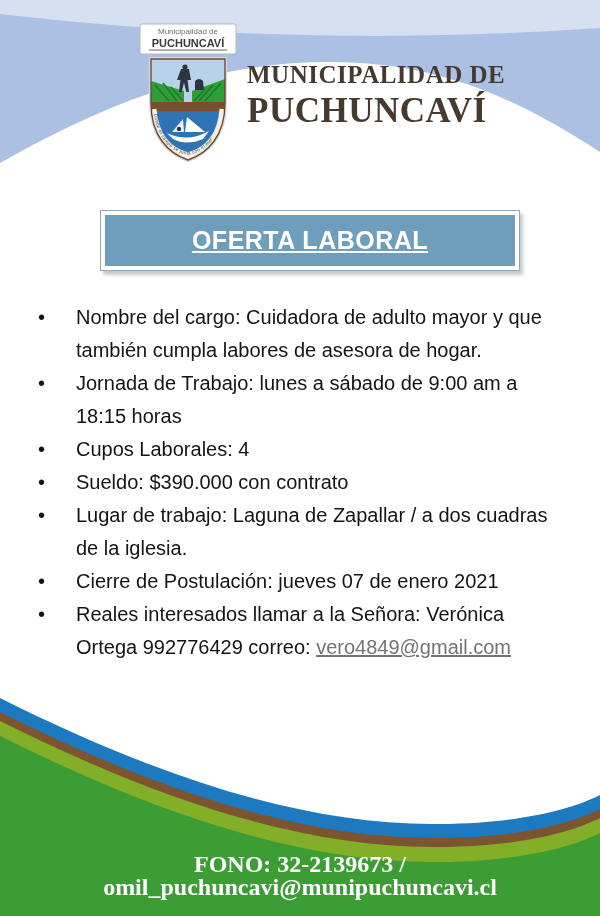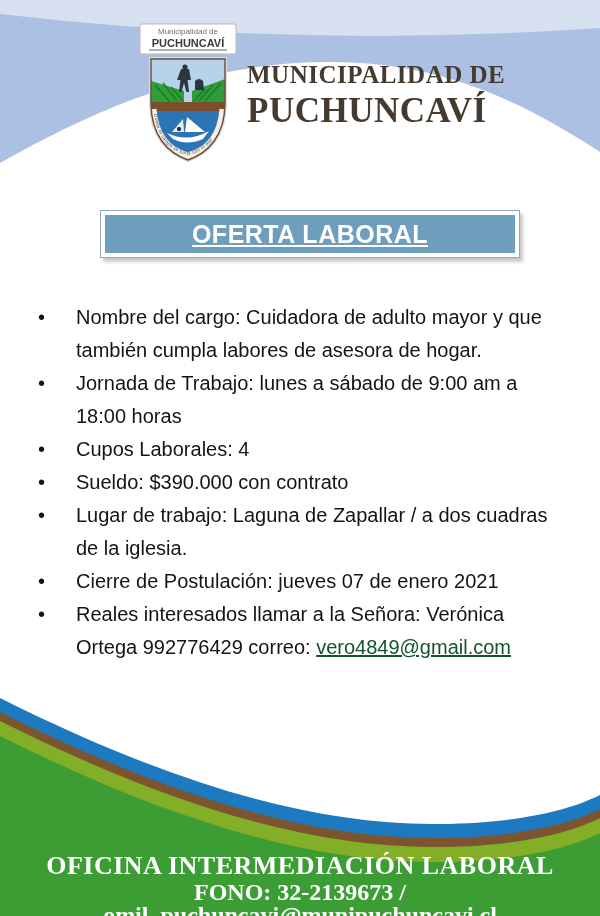--- a/index.html
+++ b/index.html
@@ -17,21 +17,21 @@
   .org-title {
     position:absolute; left:247px; top:62px;
     font-family:"Liberation Serif", serif; font-weight:bold;
     color:#463a2e; line-height:1;
   }
   .org-line1 { font-size:25px; letter-spacing:0.5px; }
   .org-line2 { font-size:35px; letter-spacing:0.5px; margin-top:6px; }
 
   
   .banner-outer {
-    position:absolute; left:100px; top:210px; width:420px; height:48px;
+    position:absolute; left:100px; top:210px; width:420px; height:61px;
     background:#ffffff; border:1px solid #91a6b8; box-sizing:border-box;
     padding:4px; box-shadow:3px 4px 3px rgba(130,140,150,0.45);
   }
   .banner-inner {
     width:100%; height:100%; background:#6f9dbc;
     display:flex; align-items:center; justify-content:center;
   }
   .banner-inner span {
     color:#ffffff; font-size:25px; font-weight:bold;
     text-decoration:underline; letter-spacing:0.5px;
@@ -39,21 +39,21 @@
 
   
   .job-list {
     position:absolute; left:38px; top:301px; width:514px;
     list-style:none; margin:0; padding:0;
     font-size:20px; line-height:33px; color:#141414;
   }
   .job-item { display:flex; }
   .bullet { flex:none; width:17px; }
   .item-text { flex:1;margin-left:21px; }
-  a.email-link { color:#14532d; text-decoration:underline; cursor:pointer; }
+  a.email-link { color:#737373; text-decoration:underline; cursor:pointer; }
 
   
   .footer-bg { position:absolute; left:0; top:690px; width:600px; height:226px; }
   .footer-text {
     position:absolute; left:0; top:852px; width:600px;
     text-align:center; color:#ffffff;
     font-family:"Liberation Serif", serif; font-weight:bold;
   }
   .footer-office { font-size:26px; line-height:28px; letter-spacing:0.5px; }
   .footer-contact { font-size:24px; line-height:23px; margin-top:1px; }
@@ -128,21 +128,21 @@
     </div>
   </div>
 
   <ul class="job-list">
     <li class="job-item">
       <span class="bullet">•</span>
       <span class="item-text">Nombre del cargo: Cuidadora de adulto mayor y que también cumpla labores de asesora de hogar.</span>
     </li>
     <li class="job-item">
       <span class="bullet">•</span>
-      <span class="item-text">Jornada de Trabajo: lunes a sábado de 9:00 am a 18:00 horas</span>
+      <span class="item-text">Jornada de Trabajo: lunes a sábado de 9:00 am a 18:15 horas</span>
     </li>
     <li class="job-item">
       <span class="bullet">•</span>
       <span class="item-text">Cupos Laborales: 4</span>
     </li>
     <li class="job-item">
       <span class="bullet">•</span>
       <span class="item-text">Sueldo: $390.000 con contrato</span>
     </li>
     <li class="job-item">
@@ -160,17 +160,16 @@
   </ul>
 
   <svg class="footer-bg" viewBox="0 0 600 226">
     <path d="M0,8  C150,83 300,136 440,134 C520,133 570,120 600,105 L600,226 L0,226 Z" fill="#1d79c0"></path>
     <path d="M0,22 C150,97 300,150 440,148 C520,147 570,134 600,119 L600,226 L0,226 Z" fill="#7d5430"></path>
     <path d="M0,31 C150,106 300,159 440,157 C520,156 570,143 600,128 L600,226 L0,226 Z" fill="#83ae27"></path>
     <path d="M0,46 C150,121 300,174 440,172 C520,171 570,158 600,143 L600,226 L0,226 Z" fill="#3d9d35"></path>
   </svg>
 
   <div class="footer-text">
-    <div class="footer-office">OFICINA INTERMEDIACIÓN LABORAL</div>
     <div class="footer-contact">FONO: 32-2139673 / omil_puchuncavi@munipuchuncavi.cl</div>
   </div>
 
 </div>
 
 </body></html>

